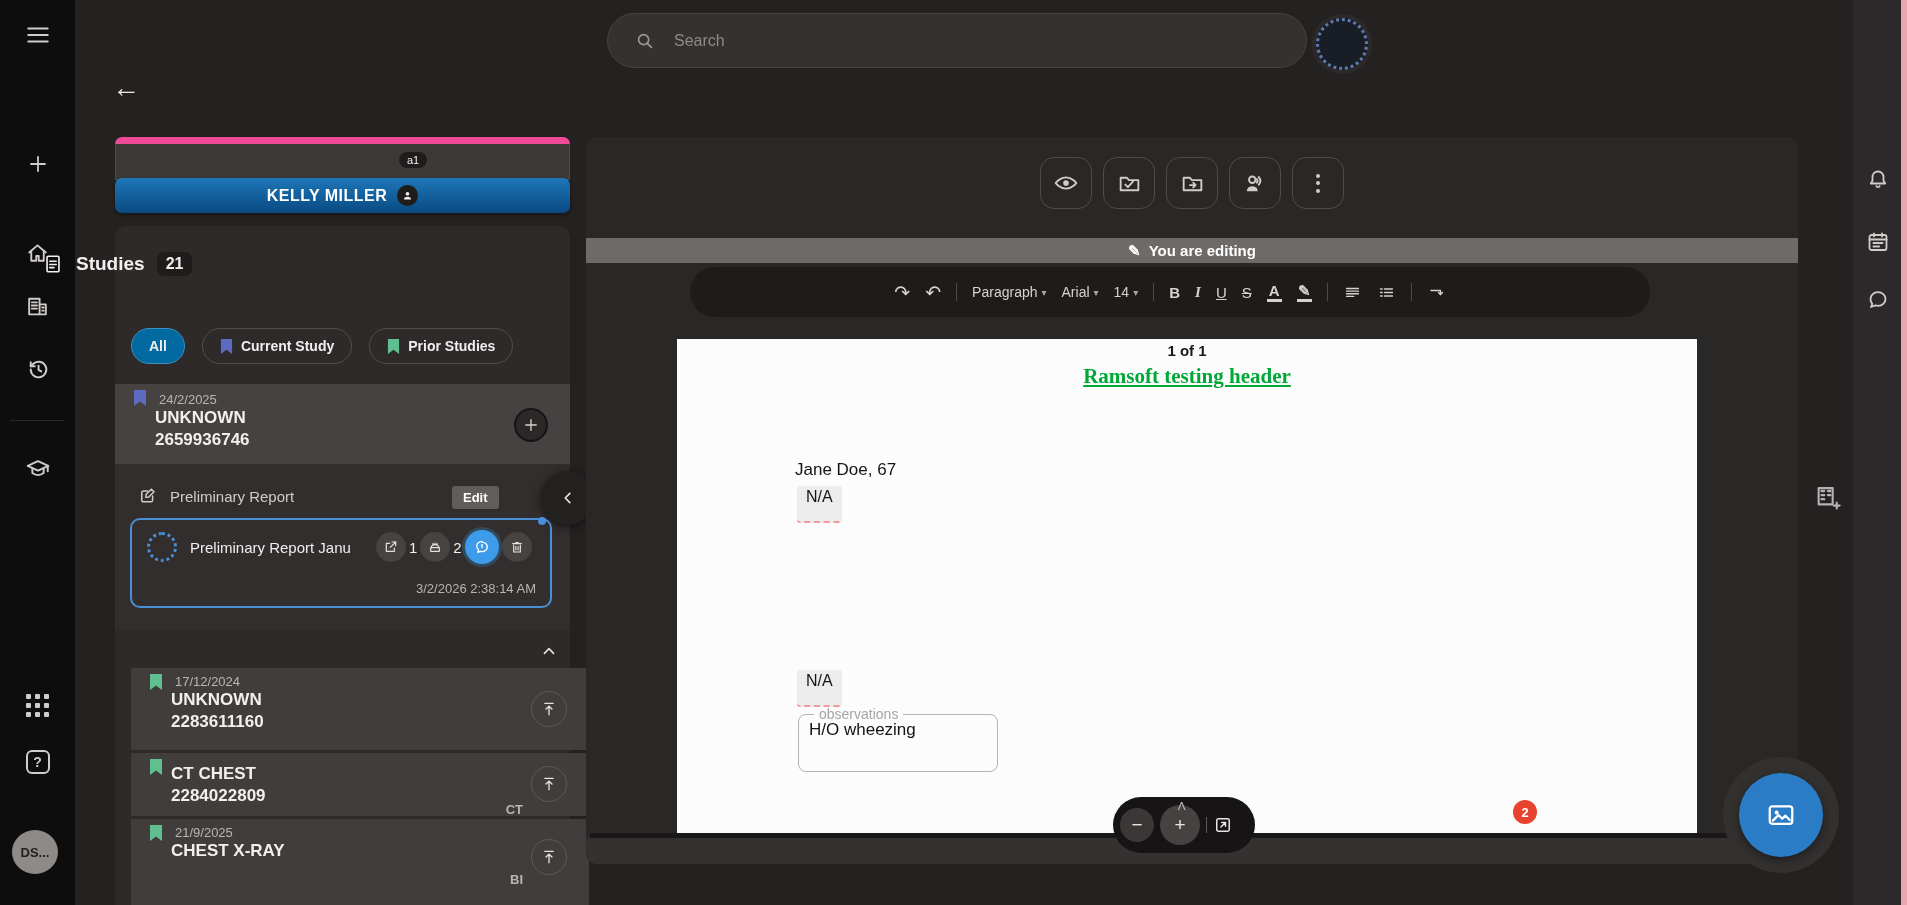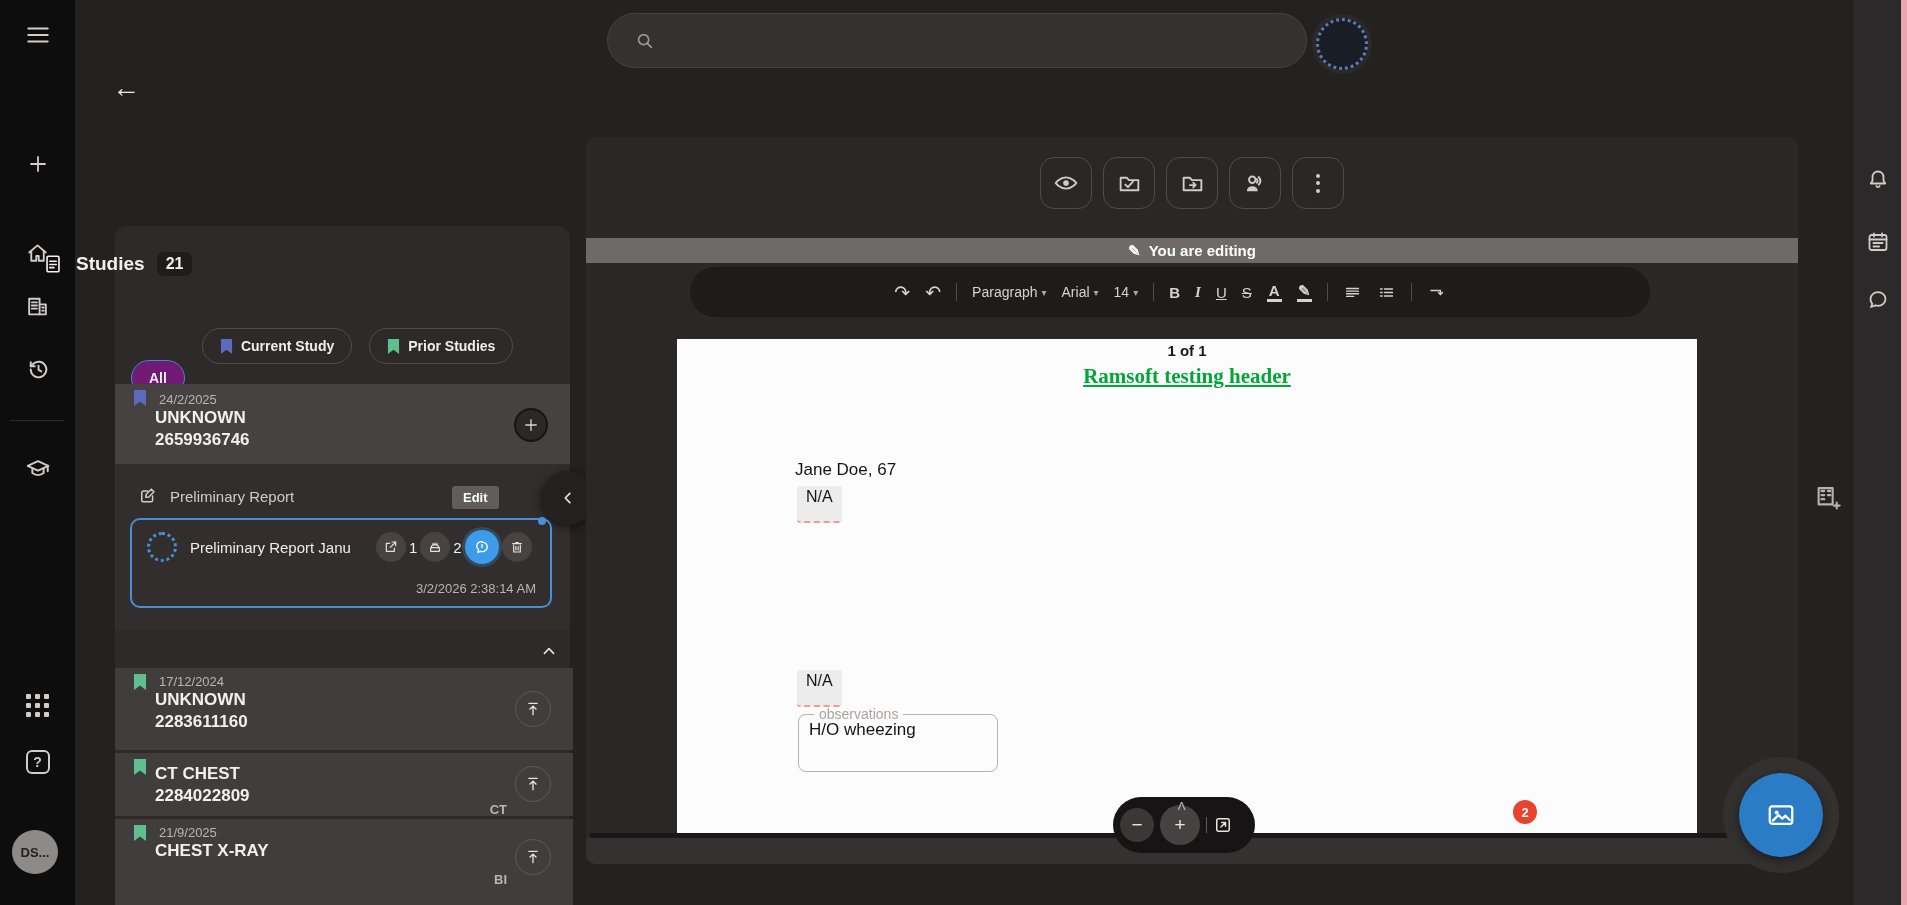--- a/index.html
+++ b/index.html
@@ -29,42 +29,42 @@
   .p-name{position:absolute;left:0;top:41px;width:100%;height:35px;background:linear-gradient(#1d77b8,#0a4a82);border-radius:7px;display:flex;align-items:center;justify-content:center;gap:10px;color:#fff;font-weight:bold;font-size:16px;letter-spacing:.5px;box-shadow:0 2px 4px rgba(0,0,0,.4);}
   .p-person{width:21px;height:21px;border-radius:50%;background:#1f1d1c;color:#f0eeee;display:flex;align-items:center;justify-content:center;}
 
   
   .studies-panel{left:115px;top:226px;width:455px;height:679px;background:#2d2a29;border-radius:12px 12px 0 0;}
   .sp-header{position:absolute;left:42px;top:252px;display:flex;align-items:center;gap:12px;color:#f2f0ef;}
   .sp-title{font-size:19px;font-weight:bold;}
   .sp-count{background:#1f1d1c;border-radius:7px;padding:3px 9px;font-size:16px;font-weight:bold;}
   .chips{position:absolute;left:131px;top:328px;display:flex;gap:17px;}
   .chip{height:36px;display:inline-flex;align-items:center;gap:8px;border-radius:18px;padding:0 17px;font-size:14px;font-weight:bold;color:#f0eeee;border:1px solid #504d4b;}
-  .chip.on{background:#701a75;border-color:#3a8fc4;margin-top:32px;}
+  .chip.on{background:#0369a1;border-color:#3a8fc4;}
   .bm{width:13px;height:17px;display:block;}
   .group-box{position:absolute;left:115px;top:384px;width:455px;height:246px;background:#312e2d;}
   .cur-study{position:absolute;left:115px;top:384px;width:455px;height:80px;background:#454241;}
   .study-date{font-size:13px;color:#b8b5b3;margin-left:44px;}
   .study-desc,.study-acc{font-size:17px;font-weight:bold;color:#f2f0ef;margin-left:40px;line-height:22px;}
   .row-bm{position:absolute;left:18px;top:5px;}
   .plus-btn{position:absolute;right:22px;top:24px;width:34px;height:34px;border-radius:50%;background:#2b2828;border:2px solid #161414;color:#d5d2d0;display:flex;align-items:center;justify-content:center;}
   .prelim-row{position:absolute;left:138px;top:486px;display:flex;align-items:center;gap:12px;color:#cfccca;font-size:15px;}
   .edit-btn{position:absolute;left:452px;top:486px;background:#605d5b;border-radius:3px;padding:4px 11px;font-size:13px;font-weight:bold;color:#fff;}
   .collapse-circle{position:absolute;left:541px;top:471px;width:54px;height:54px;border-radius:50%;background:#232020;box-shadow:0 2px 8px rgba(0,0,0,.55);display:flex;align-items:center;justify-content:center;color:#e8e6e4;}
   .report-item{position:absolute;left:130px;top:518px;width:422px;height:90px;border:2px solid #4a8fd4;border-radius:10px;box-sizing:border-box;}
   .ri-row{position:absolute;left:15px;top:10px;display:flex;align-items:center;}
   .spinner{width:24px;height:24px;border:3px dotted #4a90d9;border-radius:50%;}
   .ri-title{width:183px;margin-left:13px;font-size:15px;color:#f0eeee;white-space:nowrap;overflow:hidden;}
   .mini-circ{width:30px;height:30px;border-radius:50%;background:#464342;display:flex;align-items:center;justify-content:center;color:#e3e1df;margin-left:3px;}
   .mini-count{font-size:15px;color:#f0eeee;margin-left:3px;}
   .voice-circ{width:34px;height:34px;border-radius:50%;background:#3d9bea;color:#fff;display:flex;align-items:center;justify-content:center;margin-left:3px;box-shadow:0 0 0 3px rgba(61,155,234,.25);}
   .ri-time{position:absolute;right:14px;bottom:10px;font-size:13px;color:#b8b5b3;}
   .ri-dot{position:absolute;right:4px;top:-3px;width:8px;height:8px;border-radius:50%;background:#4a90d9;}
   .collapse-up{position:absolute;left:538px;top:640px;color:#e3e1df;}
-  .prior-row{position:absolute;left:115px;width:458px;background:#403d3c;box-sizing:border-box;padding-top:6px;}
+  .prior-row{position:absolute;left:131px;width:458px;background:#403d3c;box-sizing:border-box;padding-top:6px;}
   .prior-row .txt:empty{display:none;}
   .modality{position:absolute;font-size:13px;font-weight:bold;color:#b8b5b3;margin-top:21px;}
   .upload-btn{position:absolute;right:22px;width:36px;height:36px;border-radius:50%;border:1.5px solid #5d5a58;color:#e3e1df;display:flex;align-items:center;justify-content:center;}
 
   
   .doc-panel{left:586px;top:137px;width:1212px;height:727px;background:#2a2727;border-radius:10px;}
   .action-row{position:absolute;left:1040px;top:157px;display:flex;gap:11px;}
   .act-btn{width:52px;height:52px;border-radius:14px;border:1.5px solid #4e4b49;display:flex;align-items:center;justify-content:center;color:#cfccca;box-sizing:border-box;}
   .dots3{display:flex;flex-direction:column;gap:3.5px;}
   .dots3 span{width:4px;height:4px;border-radius:50%;background:#cfccca;}
@@ -184,23 +184,39 @@
   </aside>
 
   <button class="abs back-btn">←</button>
   <div class="abs search-pill">
     <span class="i">
         <svg width="22" height="22" viewBox="0 0 24 24">
           <circle cx="10.5" cy="10.5" r="5.5"></circle>
           <path d="M14.8 14.8 19 19"></path>
         </svg>
       </span>
+    <input placeholder="Search" style="">
   </div>
   <button class="abs top-avatar"></button>
 
+  <section class="abs patient-card">
+    <div class="p-pink"></div>
+    <div class="p-tab">
+      <span class="p-badge">a1</span>
+    </div>
+    <button class="p-name">
+      <span>KELLY MILLER</span>
+      <span class="p-person">
+          <svg width="13" height="13" viewBox="0 0 24 24">
+            <circle cx="12" cy="8.8" r="3.4" fill="currentColor" stroke="none"></circle>
+            <path d="M5.5 19.5a6.5 5.3 0 0 1 13 0z" fill="currentColor" stroke="none"></path>
+          </svg>
+        </span>
+    </button>
+  </section>
 
   <section class="abs studies-panel"></section>
   <div class="abs sp-header">
     <span class="i">
         <svg width="22" height="22" viewBox="0 0 24 24" style="color:#f2f0ef">
           <rect x="5.5" y="3.5" width="13" height="17" rx="1.5"></rect>
           <path d="M8.5 9h7M8.5 12.5h7M8.5 16h4.5"></path>
         </svg>
       </span>
     <span class="sp-title">Studies</span>

